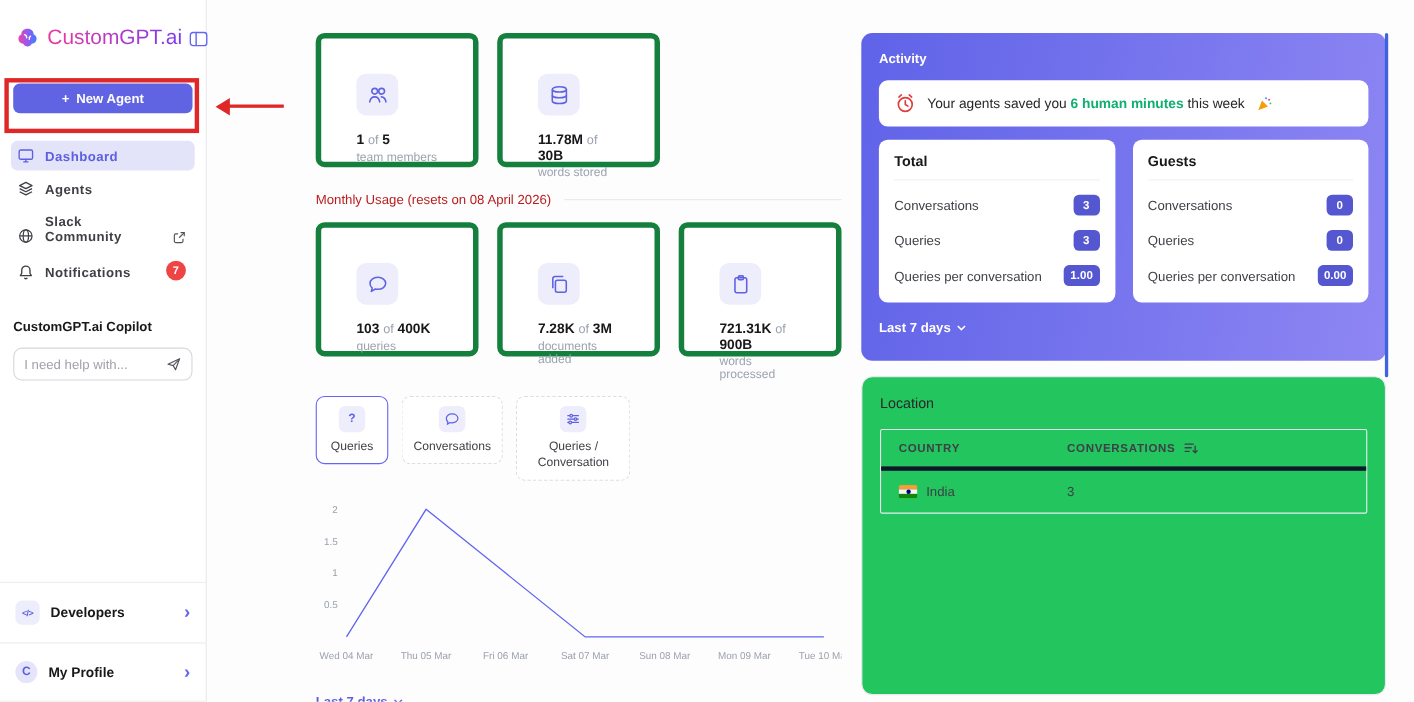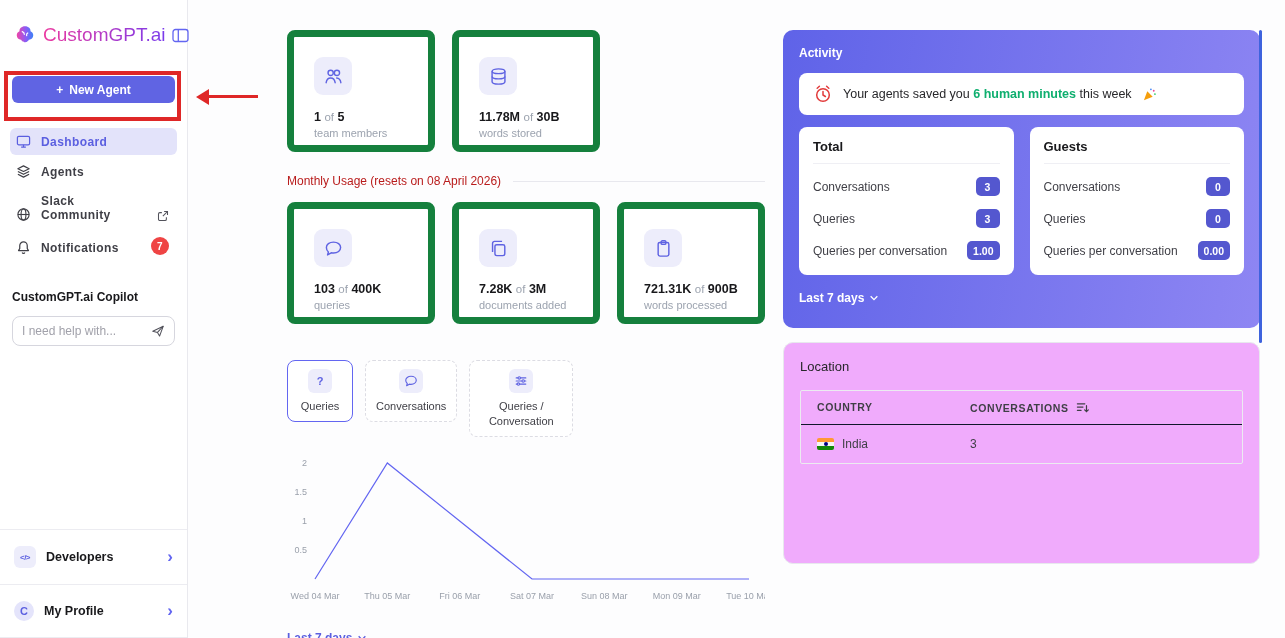--- a/index.html
+++ b/index.html
@@ -28,21 +28,21 @@
 .bottom-row .label{font-size:12.5px;font-weight:bold;color:#18181b}
 .chev{margin-left:auto;color:#6366f1;font-size:17px;font-weight:bold;line-height:.8}
 .code-icon{width:22px;height:22px;border-radius:6px;background:#ededfb;color:#5b5fe0;display:flex;align-items:center;justify-content:center;font-size:8px;font-weight:bold;letter-spacing:-.5px}
 .avatar{width:20px;height:20px;border-radius:50%;background:#e4e4fb;color:#5b5fe0;font-size:11px;font-weight:bold;display:flex;align-items:center;justify-content:center}
 .profile-row{border-bottom:1px solid #ececf1}
 
 .main{position:absolute;left:188px;top:0;width:1097px;height:638px;background:#fdfdfe}
 .left-col{position:absolute;left:99px;top:30px;width:478px}
 .right-col{position:absolute;left:595px;top:30px;width:477px}
 .cards-row{display:flex;gap:17px}
-.stat-card{width:148px;height:122px;background:#fff;border:7px solid #15803d;border-radius:8px;padding:20px}
+.stat-card{width:148px;height:122px;background:#fff;border:5px solid #15803d;border-radius:8px;padding:32px}
 .icon-box{width:38px;height:38px;border-radius:9px;background:#ededfb;color:#5f63e2;display:flex;align-items:center;justify-content:center}
 .stat-line{margin-top:15px;font-size:12.5px;color:#18181b;font-weight:bold}
 .stat-line .of{color:#9ca3af;font-weight:normal;font-size:11.5px}
 .stat-caption{margin-top:3px;font-size:11px;color:#9ca3af}
 .section-divider{display:flex;align-items:center;gap:12px;margin-top:22px}
 .section-divider .txt{font-size:12px;color:#b91c1c;white-space:nowrap}
 .section-divider .line{flex:1;border-top:1px solid #e8e8ee}
 .row2{margin-top:14px}
 .tabs-row{display:flex;gap:12px;margin-top:36px;align-items:flex-start}
 .tab{border:1px dashed #dcdce3;border-radius:8px;padding:8px 10px 7px;display:flex;flex-direction:column;align-items:center;gap:6px;min-width:66px;cursor:pointer;background:#fff}
@@ -59,24 +59,24 @@
 .activity-banner{margin-top:13px;background:#fff;border-radius:8px;padding:11px 14px;display:flex;align-items:center;gap:10px;font-size:12.5px;color:#27272a}
 .banner-highlight{color:#0faf6f;font-weight:bold}
 .activity-cards{display:flex;gap:16px;margin-top:12px}
 .a-card{flex:1;background:#fff;border-radius:8px;padding:12px 14px;height:148px}
 .a-card-title{font-size:13px;font-weight:bold;color:#18181b;padding-bottom:9px;border-bottom:1px solid #efeff4}
 .a-row{display:flex;align-items:center;justify-content:space-between;margin-top:13px}
 .a-label{font-size:12px;color:#3f3f46}
 .a-badge{min-width:24px;height:19px;padding:0 6px;background:#5457cf;border-radius:5px;color:#fff;font-size:10.5px;font-weight:bold;display:flex;align-items:center;justify-content:center}
 .activity-footer{margin-top:16px;color:#fff;font-size:12px;font-weight:bold;display:flex;align-items:center;gap:5px;cursor:pointer;width:max-content}
 
-.location-card{margin-top:14px;background:#f0abfc;border:1px solid #e8e8ee;border-radius:10px;padding:16px;height:222px}
+.location-card{margin-top:14px;background:#22c55e;border:1px solid #e8e8ee;border-radius:10px;padding:16px;height:290px}
 .location-title{font-size:13px;color:#27272a}
 .loc-table{margin-top:16px;border:1px solid #ebebf0;border-radius:2px}
-.loc-header{display:flex;align-items:flex-start;border-bottom:1px solid #0f172a;padding:10px 0}
+.loc-header{display:flex;align-items:center;border-bottom:4px solid #0f172a;padding:10px 0}
 .loc-cell1{width:169px;padding-left:16px;display:flex;align-items:center}
 .loc-cell2{flex:1;display:flex;align-items:center}
 .loc-th{font-size:10.5px;font-weight:bold;letter-spacing:.6px;color:#3f3f46;text-transform:uppercase}
 .loc-row{display:flex;align-items:center;padding:12px 0}
 .loc-country{font-size:12px;color:#3f3f46}
 .loc-val{font-size:12px;color:#3f3f46}
 .flag{width:17px;height:12px;border-radius:2px;overflow:hidden;display:flex;flex-direction:column;margin-right:8px;position:relative;flex:0 0 auto}
 .flag span{flex:1}
 .flag .f1{background:#ff9933}.flag .f2{background:#f5f5f5}.flag .f3{background:#138808}
 .flag::after{content:"";position:absolute;left:50%;top:50%;width:4px;height:4px;margin:-2px 0 0 -2px;border-radius:50%;background:#000080}

